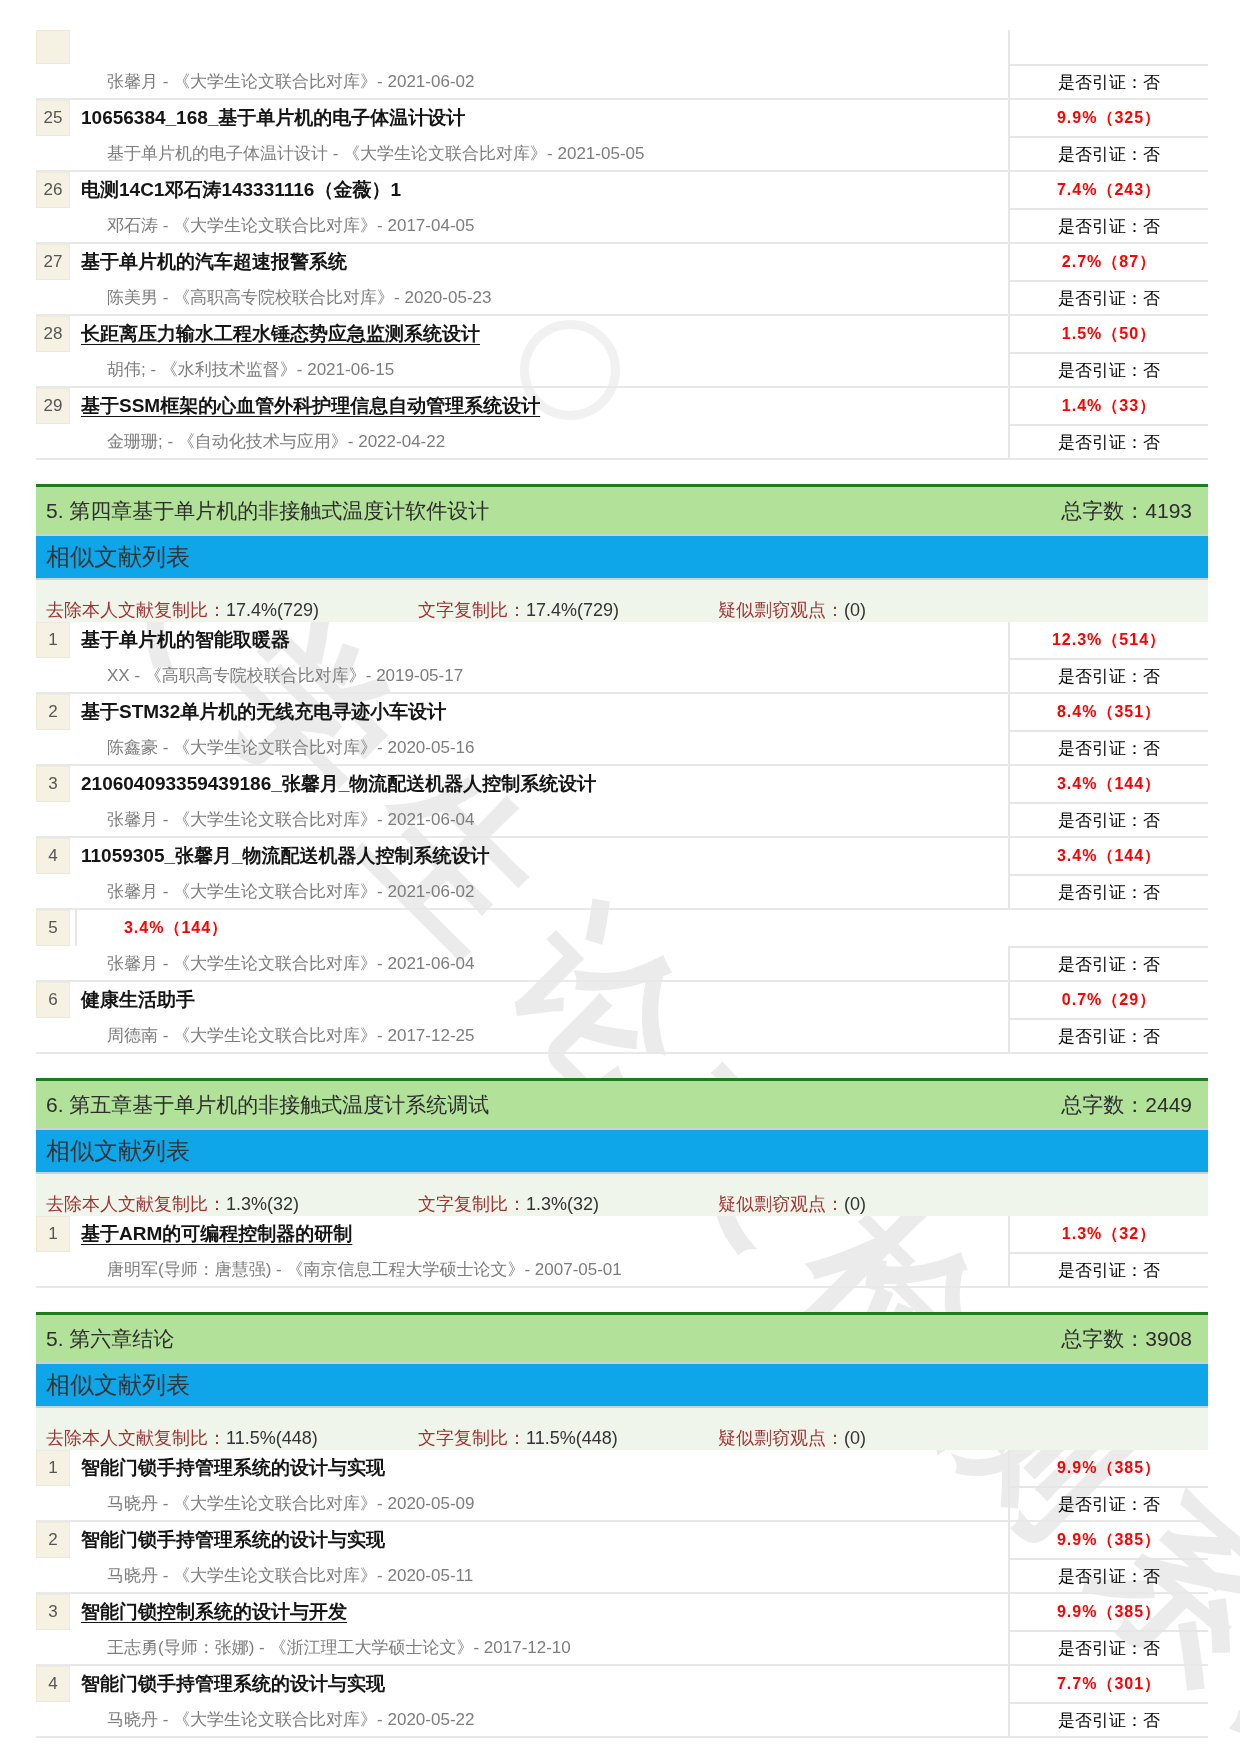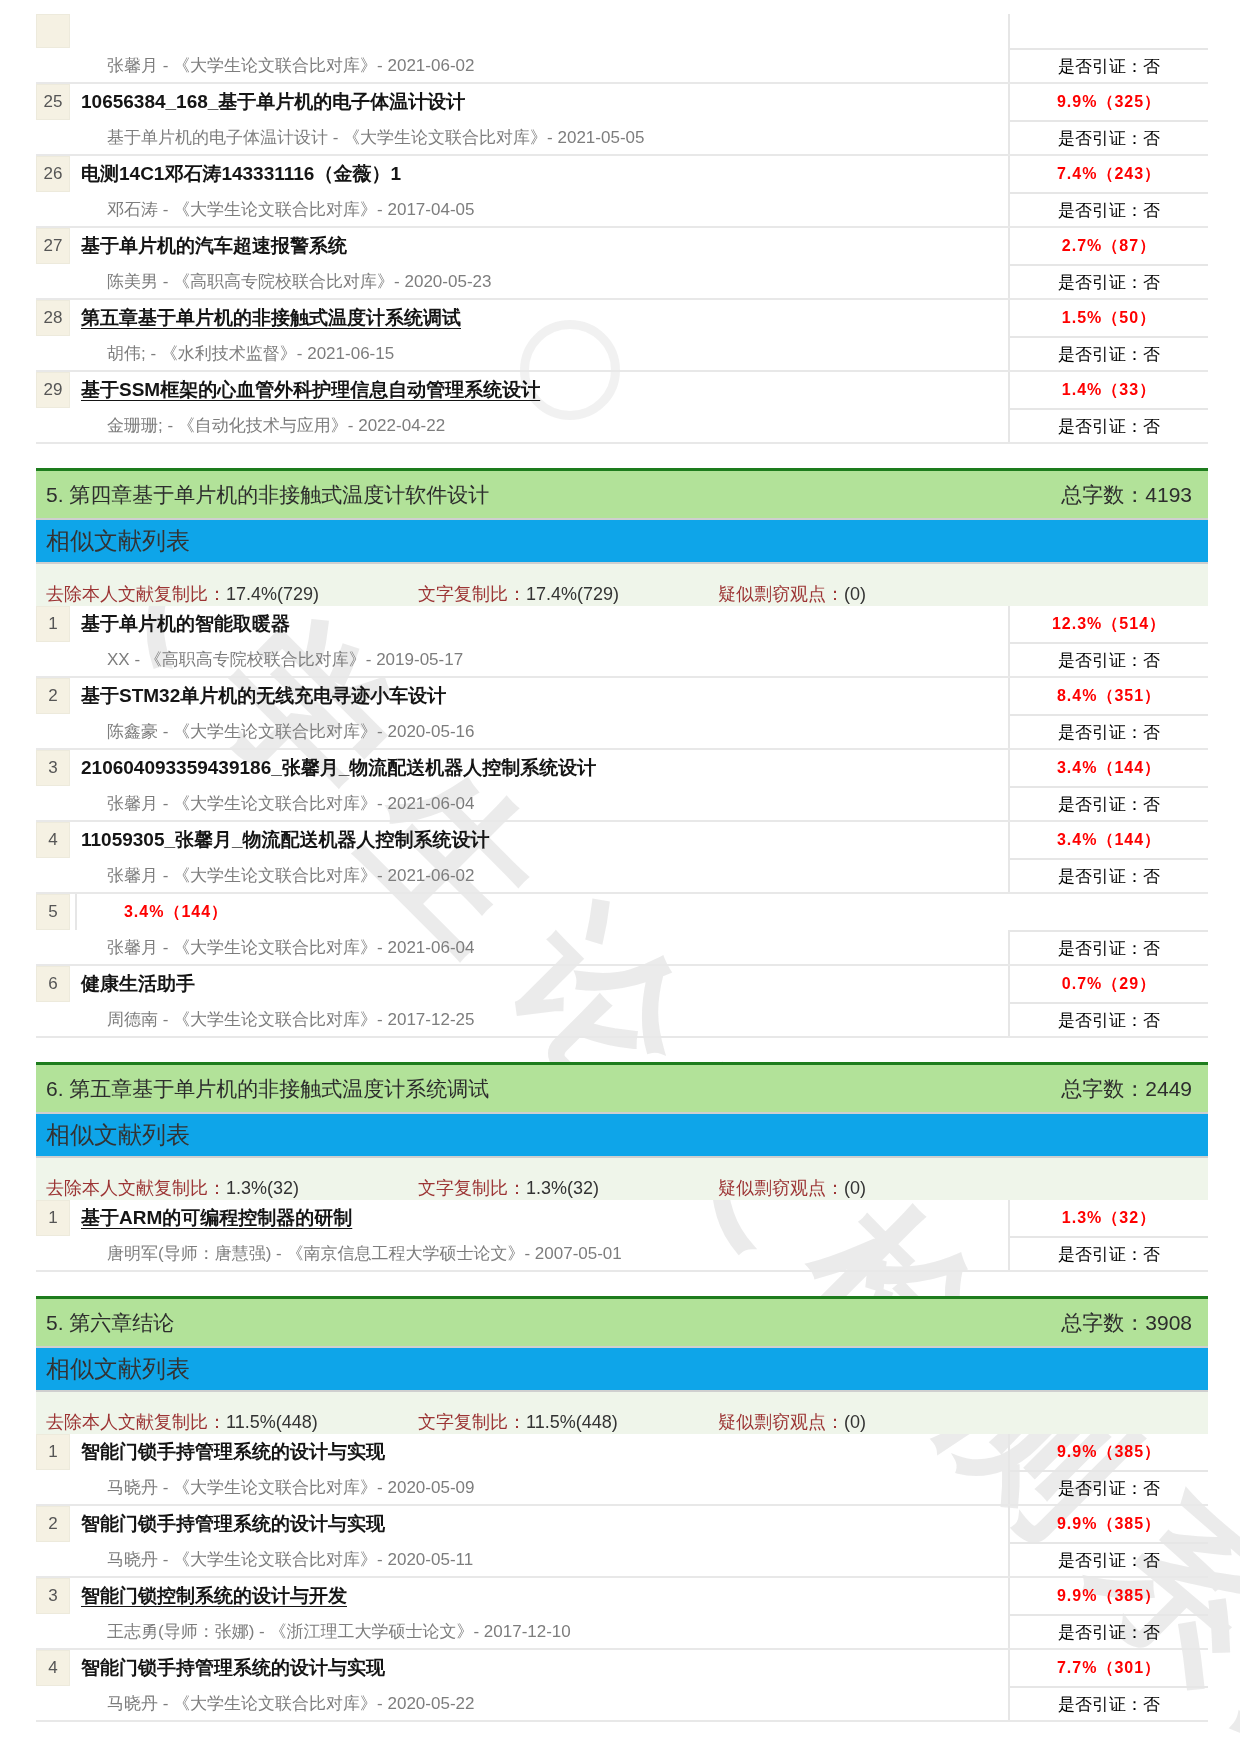--- a/index.html
+++ b/index.html
@@ -2,21 +2,21 @@
 <html><head>
 <meta charset="utf-8">
 <style>
   * { margin:0; padding:0; box-sizing:border-box; }
   html,body { background:#ffffff; }
   body {
     width:1240px; height:1754px;
     font-family:"Liberation Sans","DejaVu Sans",sans-serif;
     position:relative; overflow:hidden; color:#1a1a1a;
   }
-  .page { position:absolute; left:36px; top:14px; width:1172px; z-index:1; }
+  .page { position:absolute; left:36px; top:30px; width:1172px; z-index:1; }
 
   
   .watermark {
     position:absolute; left:180px; top:430px; z-index:0;
     font-size:165px; letter-spacing:42px; white-space:nowrap;
     color:rgba(100,100,100,0.13);
     transform:rotate(45deg); transform-origin:left top;
     pointer-events:none; font-weight:bold;
   }
   .watermark-circle {
@@ -156,21 +156,21 @@
           <div class="right">
             <span class="cited">是否引证：否</span>
           </div>
         </div>
       </div>
       <div class="entry">
         <div class="row title-row">
           <div class="num">28</div>
           <div class="gap"></div>
           <div class="content">
-            <span class="u">第五章基于单片机的非接触式温度计系统调试</span>
+            <span class="u">长距离压力输水工程水锤态势应急监测系统设计</span>
           </div>
           <div class="right">
             <span class="pct">1.5%（50）</span>
           </div>
         </div>
         <div class="row source-row">
           <div class="num ghost"></div>
           <div class="gap"></div>
           <div class="content">胡伟; - 《水利技术监督》- 2021-06-15</div>
           <div class="right">

